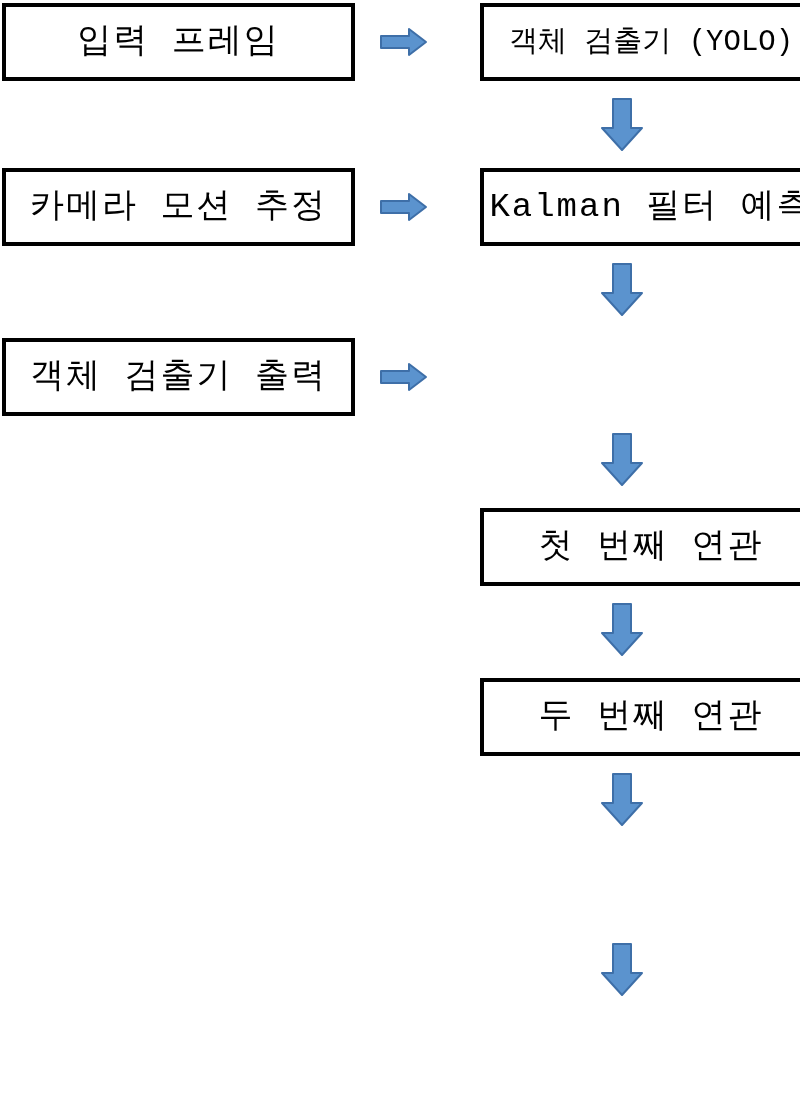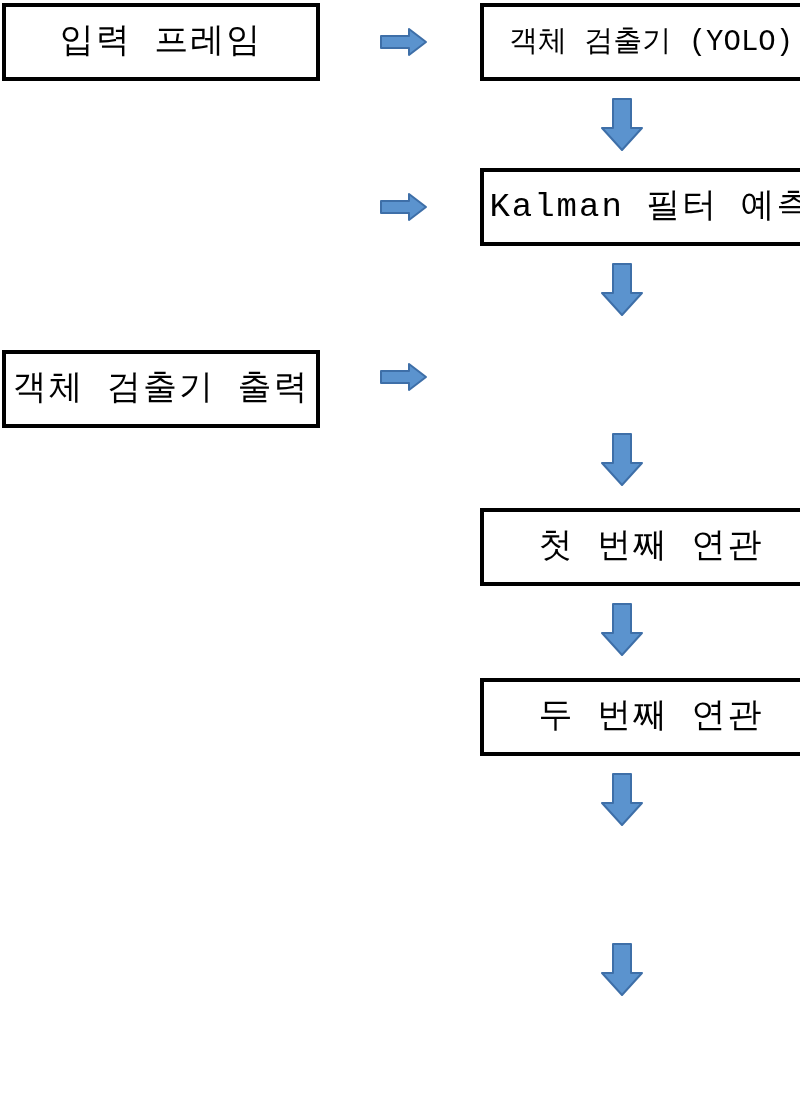--- a/index.html
+++ b/index.html
@@ -26,37 +26,40 @@
     background: var(--bg);
     display: flex;
     align-items: center;
     justify-content: center;
     color: var(--text);
     font-size: 34px;
     letter-spacing: 2px;
     white-space: nowrap;
     line-height: 1;
   }
-  .node.left  { left: 2px;   width: 318px; }
+  .node.left  { left: 2px;   width: 353px; }
   .node.right { left: 432px; width: 342px; margin-left: 48px; }
   .node.tight { font-size: 29px; letter-spacing: 0; }
   .arrow { position: absolute; display: block; }
   .arrow polygon { fill: var(--arrow-fill); stroke: var(--arrow-stroke); stroke-width: 2; stroke-linejoin: round; }
   .h-arrow { left: 380px; width: 48px; height: 30px; }
   .v-arrow { left: 601px; width: 42px; height: 53px; }
 </style>
 </head>
 <body>
 
 <div class="canvas">
 
   <div class="node left" style="top:3px">
     <span>입력 프레임</span>
   </div>
-  <div class="node left" style="top:350px">
+  <div class="node left" style="top:168px">
+    <span>카메라 모션 추정</span>
+  </div>
+  <div class="node left" style="top:338px">
     <span>객체 검출기 출력</span>
   </div>
 
   <div class="node right tight" style="top:3px">
     <span>객체 검출기 (YOLO)</span>
   </div>
   <div class="node right" style="top:168px">
     <span>Kalman 필터 예측</span>
   </div>
   <div class="node right" style="top:508px">

